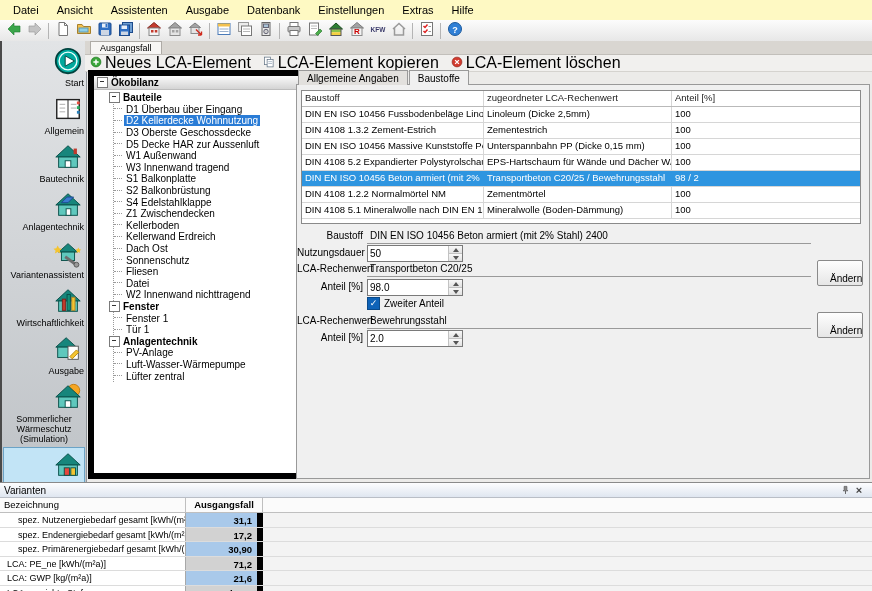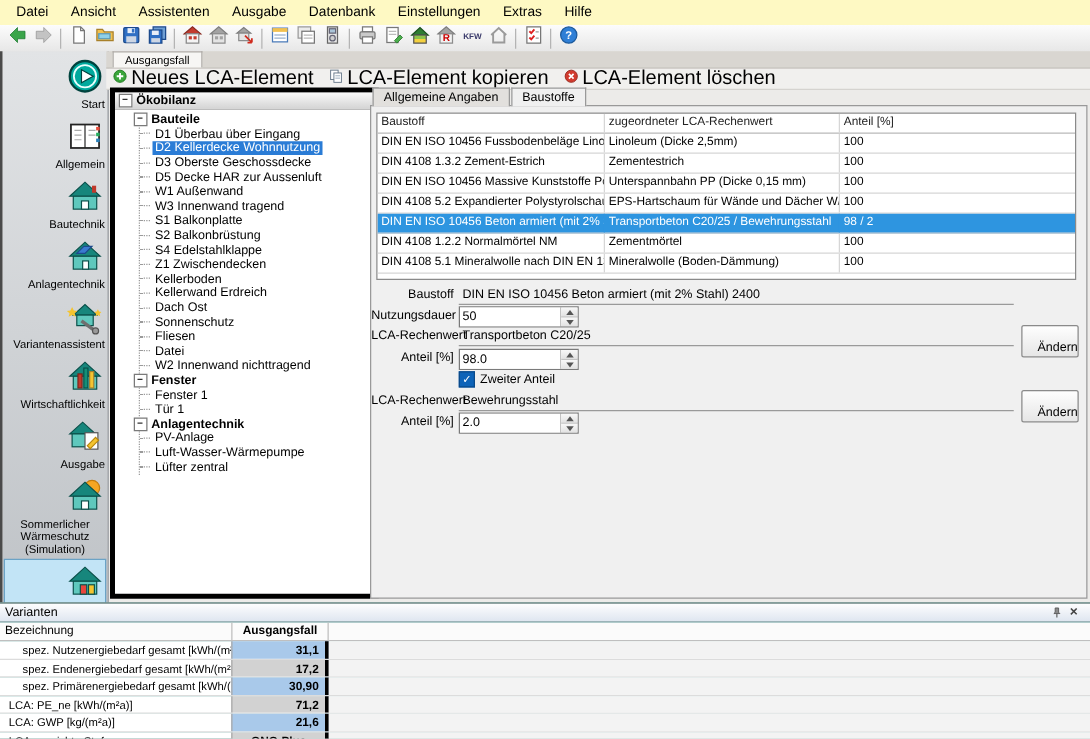--- a/index.html
+++ b/index.html
@@ -37,21 +37,21 @@
   .doctab-row{height:13px;background:#d9d6d1;border-bottom:1px solid #c2bfba;display:flex;padding-left:5px;}
   .doctab{background:#f7f6f4;border:1px solid #aeaba6;border-bottom:none;font-size:9px;
           padding:0 9px;line-height:12px;}
   .lca-row{height:16px;background:#f1f0ee;border-bottom:1px solid #d5d3cf;display:flex;
            align-items:center;gap:12px;padding-left:5px;font-size:16px;}
   .lca-btn{display:flex;align-items:center;gap:3px;cursor:default;}
   .lca-btn svg{width:12px;height:12px;}
 
   
   .tree-panel{position:absolute;left:3px;top:29px;width:207px;bottom:3px;background:#fff;
-              border:4px solid #000000;font-size:10px;overflow:hidden;}
+              border:6px solid #000000;font-size:10px;overflow:hidden;}
   .tree-root{height:13px;background:linear-gradient(#fafafa,#d4d4d4);border-bottom:1px solid #bdbdbd;
              display:flex;align-items:center;font-weight:bold;}
   .tree-body{padding-top:2px;}
   .tree-row{height:11.6px;display:flex;align-items:center;white-space:nowrap;cursor:default;}
   .tree-row.group{font-weight:bold;padding-left:12px;}
   .tree-kids{margin-left:19px;border-left:1px dotted #9a9a9a;}
   .twig{width:8px;height:1px;border-top:1px dotted #9a9a9a;margin-right:2px;flex:none;}
   .tlabel{padding:0 2px;}
   .tlabel.selected{background:#2a7cd6;color:#fff;}
   .exp{width:9px;height:9px;border:1px solid #7a7a7a;background:#fff;position:relative;flex:none;margin:0 3px;}
@@ -89,37 +89,37 @@
   .spin-btns{width:13px;border-left:1px solid #c2c2c2;display:flex;flex-direction:column;}
   .spin-b{flex:1;display:flex;align-items:center;justify-content:center;background:linear-gradient(#f8f8f8,#e2e2e2);}
   .spin-b+.spin-b{border-top:1px solid #c2c2c2;}
   .tri-up{width:0;height:0;border-left:3px solid transparent;border-right:3px solid transparent;border-bottom:4px solid #555;}
   .tri-down{width:0;height:0;border-left:3px solid transparent;border-right:3px solid transparent;border-top:4px solid #555;}
   .checkbox{width:11px;height:11px;background:#0e63b8;border:1px solid #0a4a8a;margin-top:1px;
             color:#fff;font-size:9px;line-height:10px;text-align:center;flex:none;}
   .cb-label{padding:2px 0 0 4px;}
 
   
-  .bottom-panel{position:absolute;left:0;right:0;top:482px;bottom:0;background:#0f766e;border-top:1px solid #8a8a8a;}
+  .bottom-panel{position:absolute;left:0;right:0;top:482px;bottom:0;background:#fdba74;border-top:1px solid #8a8a8a;}
   .var-titlebar{height:14px;background:linear-gradient(#fdfdfe,#dfe6f0);border-bottom:1px solid #b9bec6;
                 display:flex;align-items:center;font-size:10px;padding:0 6px 0 4px;}
   .var-title{flex:1;}
   .var-icon{width:14px;height:12px;display:flex;align-items:center;justify-content:center;color:#444;}
   .var-icon svg{width:11px;height:11px;}
   .var-close{font-size:11px;line-height:11px;font-weight:bold;}
   .var-head{display:grid;grid-template-columns:185px 78px 1fr;height:14px;background:#fbfbfb;
             border-bottom:1px solid #bfbfbf;font-size:9.5px;}
   .var-head>div{padding:1px 4px 0;}
   .vh-col{border-left:1px solid #bfbfbf;border-right:1px solid #bfbfbf;font-weight:bold;text-align:center;}
   .var-row{display:grid;grid-template-columns:185px 78px 1fr;height:13.5px;background:#fff;
            border-bottom:1px solid #dcdcdc;font-size:9px;}
   .var-row>div{overflow:hidden;white-space:nowrap;}
   .vr-label{padding-top:2px;}
   .vr-value{font-weight:bold;text-align:right;padding:2px 5px 0 2px;
-            border-left:1px solid #a8a8a8;border-right:3px solid #000000;font-size:9.5px;}
+            border-left:1px solid #a8a8a8;border-right:6px solid #000000;font-size:9.5px;}
   .vr-value.center{text-align:center;padding-right:2px;}
   .vr-rest{background:#f3f3f3;}
 </style>
 </head>
 <body>
 
 <div class="app">
 
   <div class="menubar">
       <div class="menu-item">Datei</div>

